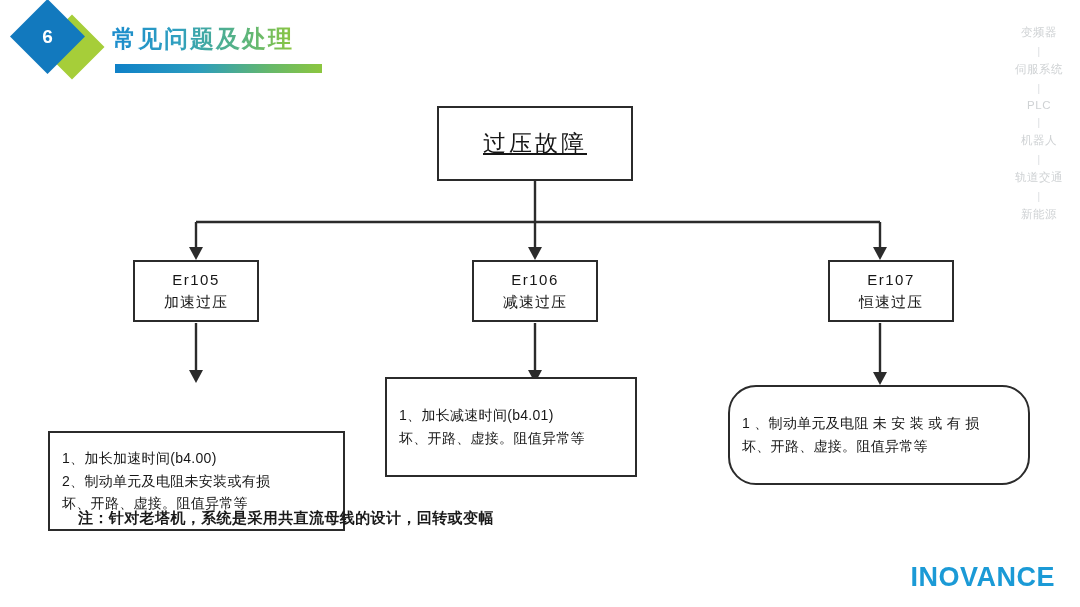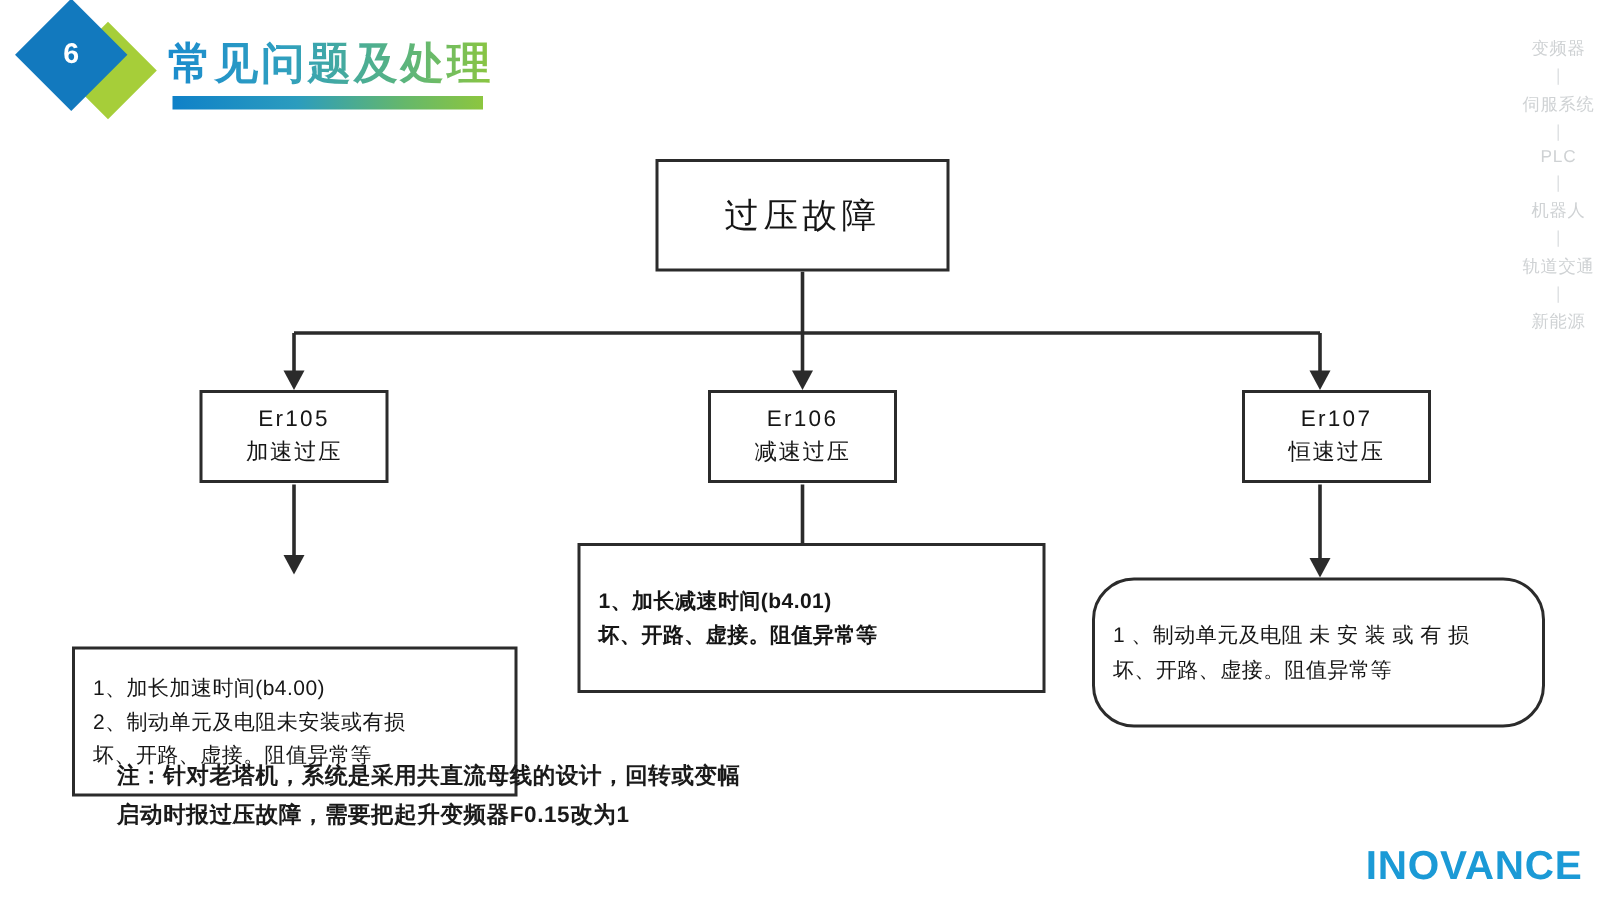--- a/index.html
+++ b/index.html
@@ -44,21 +44,21 @@
     align-items: center;
     justify-content: center;
     color: #ffffff;
     font-size: 19px;
     font-weight: bold;
     letter-spacing: 0px;
   }
   #header-title {
     position: absolute;
     left: 112px; top: 23px;
-    font-size: 29px;
+    font-size: 24px;
     font-weight: bold;
     letter-spacing: 2px;
     background: linear-gradient(90deg, #1b8ccd 0%, #2f9fc0 35%, #57b383 70%, #8cc63f 100%);
     -webkit-background-clip: text;
     background-clip: text;
     color: transparent;
     -webkit-text-fill-color: transparent;
     white-space: nowrap;
   }
   #header-underline {
@@ -98,20 +98,21 @@
     align-items: center;
     justify-content: center;
     text-align: center;
     color: #161616;
   }
   #node-root {
     left: 437px; top: 106px;
     width: 196px; height: 75px;
     font-size: 23px;
     letter-spacing: 3px;
+    text-decoration: underline;
   }
   .node-branch {
     width: 126px; height: 62px;
     font-size: 15px;
     line-height: 1.45;
     letter-spacing: 1px;
   }
   #node-er105 { left: 133px; top: 260px; }
   #node-er106 { left: 472px; top: 260px; }
   #node-er107 { left: 828px; top: 260px; }
@@ -120,21 +121,21 @@
   .node-detail {
     align-items: flex-start;
     justify-content: center;
     text-align: left;
     font-size: 14px;
     line-height: 1.62;
     letter-spacing: 0.3px;
     padding: 6px 12px;
   }
   #node-detail-1 { left: 48px;  top: 383px; width: 297px; height: 100px; margin-top: 48px; }
-  #node-detail-2 { left: 385px; top: 362px; width: 312px; height: 100px; font-weight: bold; }
+  #node-detail-2 { left: 385px; top: 377px; width: 252px; height: 100px; }
   #node-detail-3 { left: 728px; top: 385px; width: 302px; height: 100px; border-radius: 28px; }
   .detail-line { white-space: nowrap; display: block; }
 
   
   #note-block {
     position: absolute;
     left: 78px; top: 505px;
     font-size: 15px;
     font-weight: bold;
     line-height: 1.75;
@@ -234,16 +235,15 @@
   <span class="detail-line">坏、开路、虚接。阻值异常等</span>
 </div>
 
 <div class="node node-detail" id="node-detail-3">
   <span class="detail-line">1 、制动单元及电阻 未 安 装 或 有 损</span>
   <span class="detail-line">坏、开路、虚接。阻值异常等</span>
 </div>
 
 <div id="note-block">
   <span class="note-line">注：针对老塔机，系统是采用共直流母线的设计，回转或变幅</span>
-  <span class="note-line">启动时报过压故障，需要把起升变频器F0.15改为1</span>
 </div>
 
 <div id="brand-logo">INOVANCE</div>
 
 </body></html>

